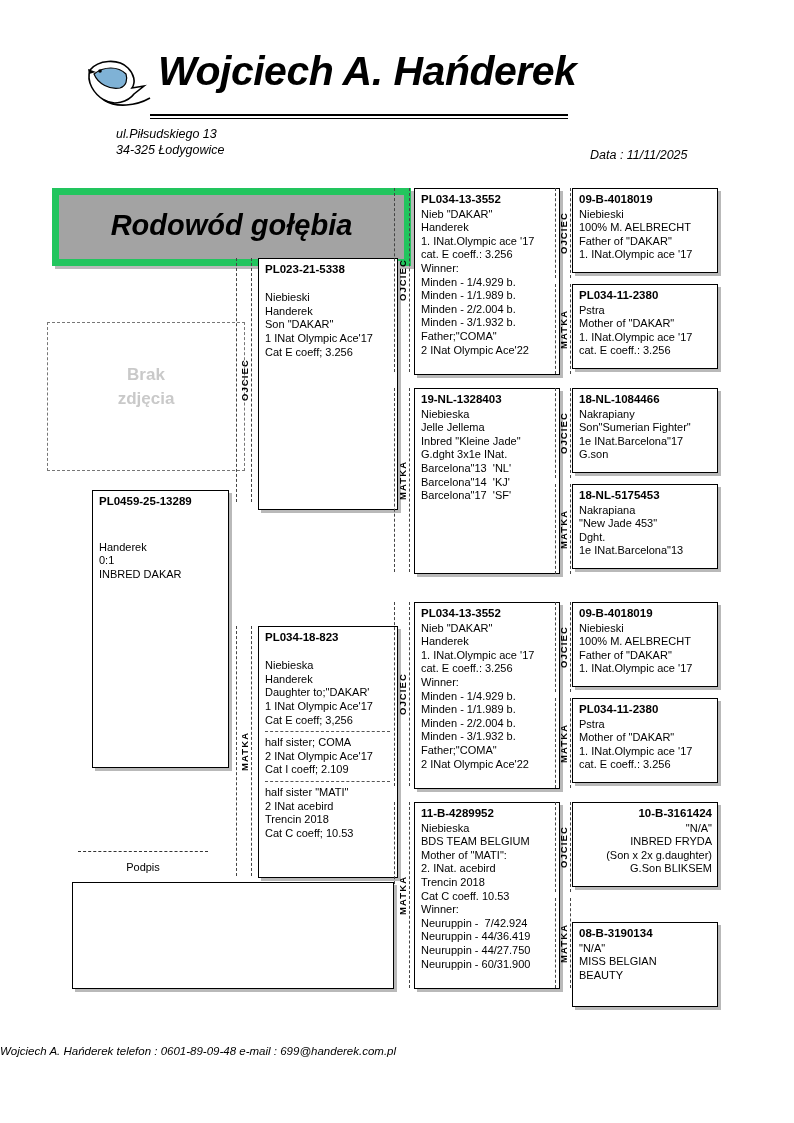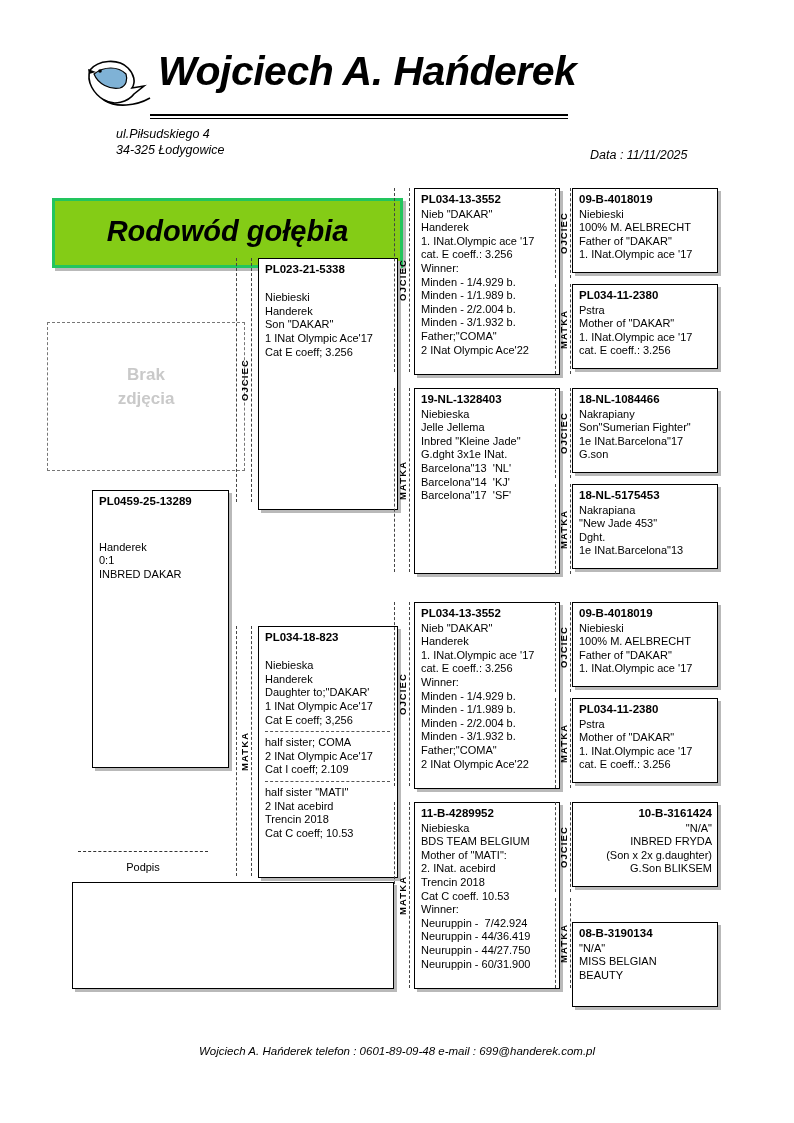--- a/index.html
+++ b/index.html
@@ -23,22 +23,22 @@
     white-space:nowrap;
   }
   .brand-rule{position:absolute;left:108px;top:62px;width:418px;height:2px;background:#000;}
   .brand-rule2{position:absolute;left:108px;top:66px;width:418px;height:1px;background:#000;}
   .bird{position:absolute;left:42px;top:4px;width:72px;height:58px;}
   .addr{position:absolute;left:116px;top:126px;font-size:12.5px;font-style:italic;line-height:16px;}
   .date{position:absolute;left:590px;top:148px;font-size:12.5px;font-style:italic;}
 
   
   .title-box{
-    position:absolute;left:52px;top:198px;width:345px;height:64px;
-    background:#84cc16;border:3px solid #22c55e;
+    position:absolute;left:52px;top:188px;width:345px;height:64px;
+    background:#a3a3a3;border:7px solid #22c55e;
     box-shadow:3px 3px 0 #b9b9b9;
   }
   .title-box span{
     position:absolute;left:0;right:0;top:14px;text-align:center;
     font-size:29px;font-weight:bold;font-style:italic;
   }
 
   
   .photo{
     position:absolute;left:47px;top:322px;width:196px;height:147px;
@@ -77,21 +77,21 @@
   
   .sig-line{position:absolute;left:78px;top:851px;width:130px;border-top:1px dashed #333;}
   .sig-label{position:absolute;left:78px;top:861px;width:130px;text-align:center;font-size:11px;}
   .sig-box{
     position:absolute;left:72px;top:882px;width:320px;height:105px;
     border:1px solid #000;background:#fff;box-shadow:3px 3px 0 #b9b9b9;
   }
 
   
   .footer{
-    position:absolute;left:0;right:0;top:1045px;text-align:center;
+    position:absolute;left:0;right:0;top:1045px;text-align:left;
     font-size:11.5px;font-style:italic;
   }
 </style>
 </head>
 <body>
 
 <div class="page">
 
   <div class="logo-wrap">
     <svg class="bird" viewBox="0 0 72 58">
@@ -100,21 +100,21 @@
       <circle cx="16" cy="15" r="1.8" fill="#000"></circle>
       <path d="M4 13 L12 16 L5 18 Z" fill="#000"></path>
       <path d="M20 44 C32 52, 52 50, 66 42" fill="none" stroke="#000" stroke-width="1.6"></path>
     </svg>
     <div class="brand">Wojciech A. Hańderek</div>
     <div class="brand-rule"></div>
     <div class="brand-rule2"></div>
   </div>
 
   <div class="addr">
-    <div>ul.Piłsudskiego 4</div>
+    <div>ul.Piłsudskiego 13</div>
     <div>34-325 Łodygowice</div>
   </div>
 
   <div class="date">Data :  11/11/2025</div>
 
   <div class="title-box">
     <span>Rodowód gołębia</span>
   </div>
 
   <div class="photo">

